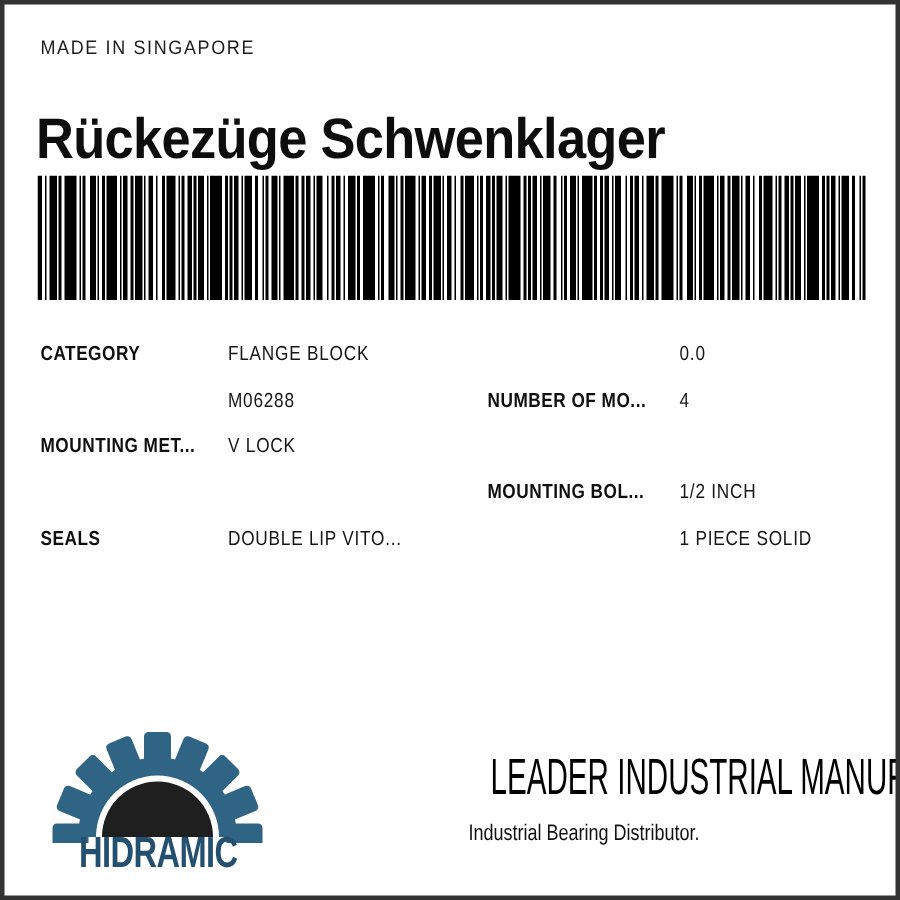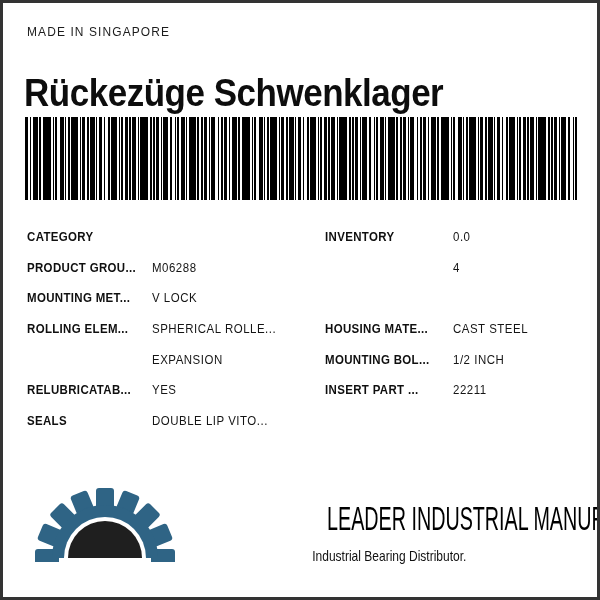--- a/index.html
+++ b/index.html
@@ -297,69 +297,58 @@
       <span style="display:inline-block;flex:0 0 auto;height:100%;width:3px;background:transparent"></span>
       <span style="display:inline-block;flex:0 0 auto;height:100%;width:1px;background:#000000"></span>
       <span style="display:inline-block;flex:0 0 auto;height:100%;width:1px;background:transparent"></span>
       <span style="display:inline-block;flex:0 0 auto;height:100%;width:2px;background:#000000"></span>
       <span style="display:inline-block;flex:0 0 auto;height:100%;width:2px;background:transparent"></span>
     </div>
 
   <div class="specs">
     <div class="spec-row">
       <div class="cell spec-label lbl-l"><span>CATEGORY</span></div>
-      <div class="cell spec-label lbl-r"><span>INVENTORY</span></div>
+      <div class="cell spec-value val-l"><span>FLANGE BLOCK</span></div>
       <div class="cell spec-value val-r"><span>0.0</span></div>
     </div>
     <div class="spec-row">
-      <div class="cell spec-label lbl-l"><span>PRODUCT GROU...</span></div>
       <div class="cell spec-value val-l"><span>M06288</span></div>
+      <div class="cell spec-label lbl-r"><span>NUMBER OF MO...</span></div>
       <div class="cell spec-value val-r"><span>4</span></div>
     </div>
     <div class="spec-row">
       <div class="cell spec-label lbl-l"><span>MOUNTING MET...</span></div>
       <div class="cell spec-value val-l"><span>V LOCK</span></div>
     </div>
     <div class="spec-row">
-      <div class="cell spec-label lbl-l"><span>ROLLING ELEM...</span></div>
-      <div class="cell spec-value val-l"><span>SPHERICAL ROLLE...</span></div>
-      <div class="cell spec-label lbl-r"><span>HOUSING MATE...</span></div>
-      <div class="cell spec-value val-r"><span>CAST STEEL</span></div>
-    </div>
-    <div class="spec-row">
-      <div class="cell spec-value val-l"><span>EXPANSION</span></div>
       <div class="cell spec-label lbl-r"><span>MOUNTING BOL...</span></div>
       <div class="cell spec-value val-r"><span>1/2 INCH</span></div>
     </div>
     <div class="spec-row">
-      <div class="cell spec-label lbl-l"><span>RELUBRICATAB...</span></div>
-      <div class="cell spec-value val-l"><span>YES</span></div>
-      <div class="cell spec-label lbl-r"><span>INSERT PART ...</span></div>
-      <div class="cell spec-value val-r"><span>22211</span></div>
-    </div>
-    <div class="spec-row">
       <div class="cell spec-label lbl-l"><span>SEALS</span></div>
       <div class="cell spec-value val-l"><span>DOUBLE LIP VITO...</span></div>
+      <div class="cell spec-value val-r"><span>1 PIECE SOLID</span></div>
     </div>
   </div>
 
   <svg class="gear-svg" viewBox="0 0 150 78" xmlns="http://www.w3.org/2000/svg">
     <g fill="#2f6485">
       <rect x="66" y="4" width="18" height="24" rx="3" transform="rotate(-90 75 74)"></rect>
       <rect x="66" y="4" width="18" height="24" rx="3" transform="rotate(-67.5 75 74)"></rect>
       <rect x="66" y="4" width="18" height="24" rx="3" transform="rotate(-45 75 74)"></rect>
       <rect x="66" y="4" width="18" height="24" rx="3" transform="rotate(-22.5 75 74)"></rect>
       <rect x="66" y="4" width="18" height="24" rx="3"></rect>
       <rect x="66" y="4" width="18" height="24" rx="3" transform="rotate(22.5 75 74)"></rect>
       <rect x="66" y="4" width="18" height="24" rx="3" transform="rotate(45 75 74)"></rect>
       <rect x="66" y="4" width="18" height="24" rx="3" transform="rotate(67.5 75 74)"></rect>
       <rect x="66" y="4" width="18" height="24" rx="3" transform="rotate(90 75 74)"></rect>
       <path d="M75 21 A53 53 0 0 1 128 74 L22 74 A53 53 0 0 1 75 21 Z"></path>
     </g>
     <path d="M75 33 A41 41 0 0 1 116 74 L34 74 A41 41 0 0 1 75 33 Z" fill="#ffffff"></path>
     <path d="M75 37 A37 37 0 0 1 112 74 L38 74 A37 37 0 0 1 75 37 Z" fill="#1f1f1f"></path>
   </svg>
+  <div class="brand"><span>HIDRAMIC</span></div>
 
   <div class="footer-text">
     <div class="company"><span>LEADER INDUSTRIAL MANUFACTURE</span></div>
     <div class="tagline"><span>Industrial Bearing Distributor.</span></div>
   </div>
 </div>
 
 </body></html>

